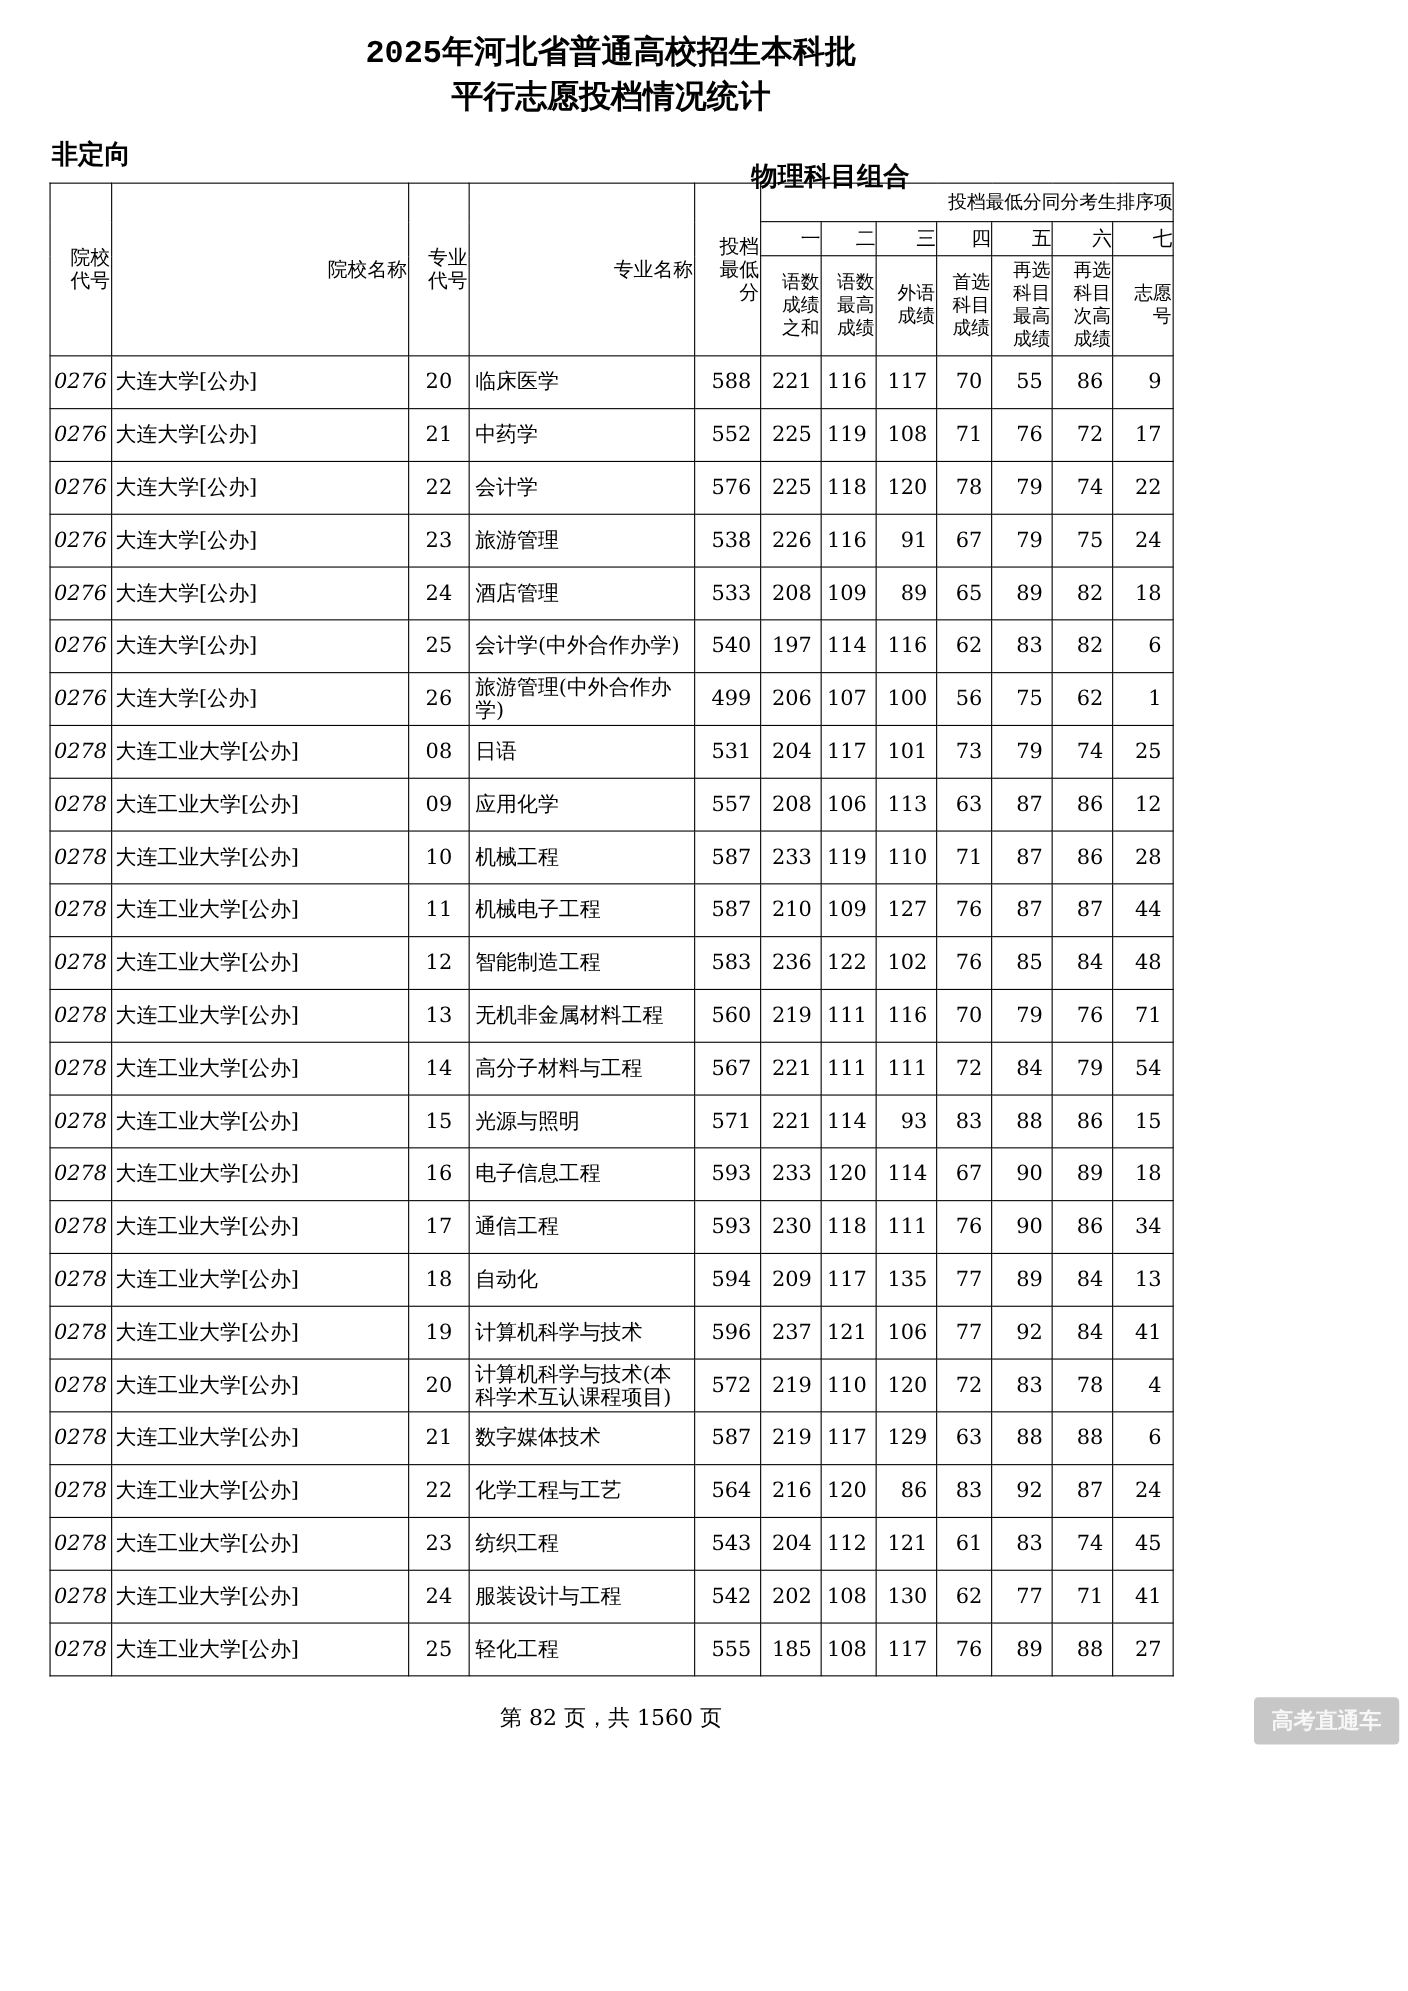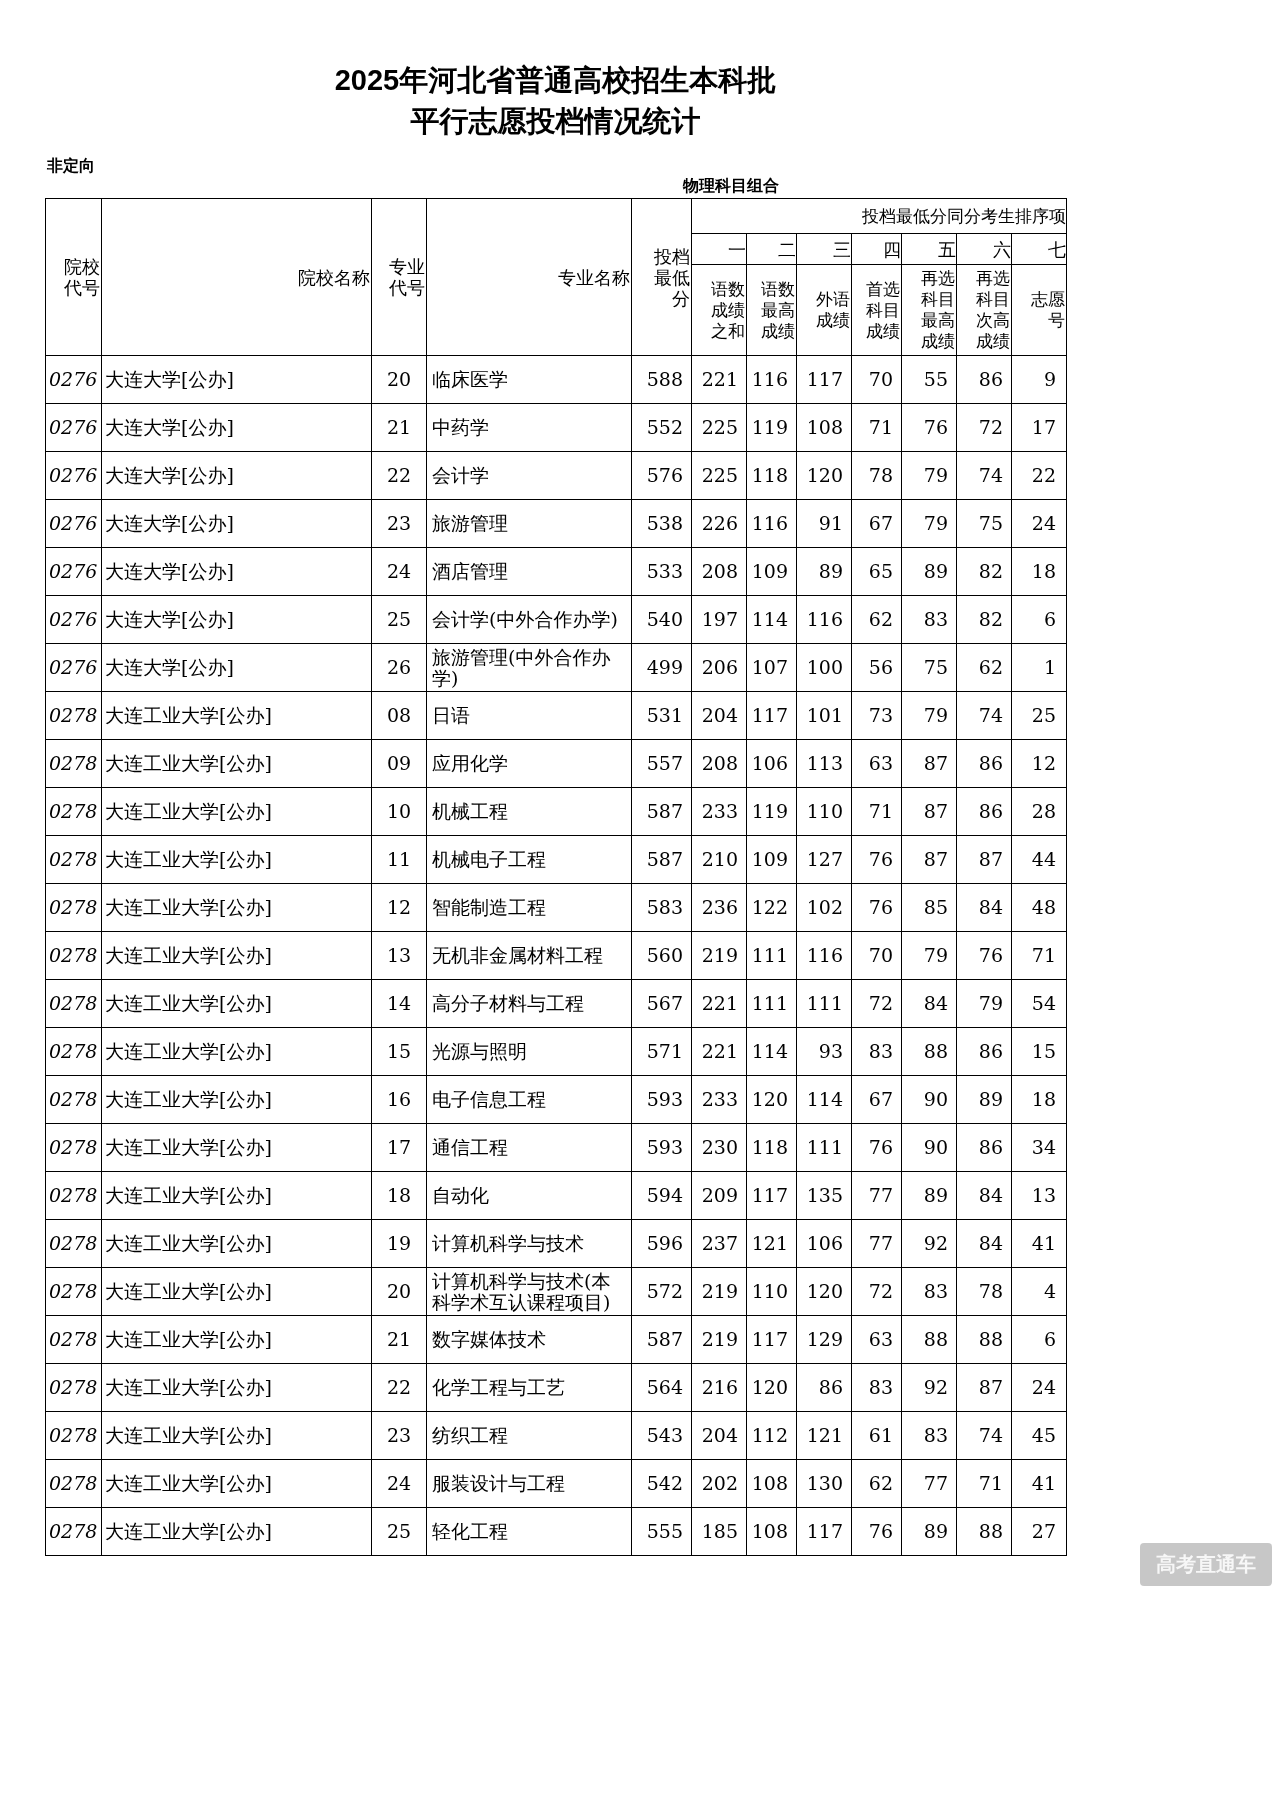--- a/index.html
+++ b/index.html
@@ -3,28 +3,28 @@
 <meta charset="utf-8">
 <style>
   html,body{margin:0;padding:0;}
   body{
     width:1280px;height:1810px;background:#ffffff;color:#000;
     font-family:"DejaVu Serif","Liberation Serif",serif;
     position:relative;overflow:hidden;
   }
   .content{margin-left:45px;width:1021px;}
   .title{
-    padding-top:60px;text-align:center;font-weight:bold;
+    padding-top:28px;text-align:center;font-weight:bold;
     font-size:29px;line-height:41px;
-    font-family:Liberation Sans, sans-serif;
+    font-family:Liberation Mono, monospace;
   }
   .labels{
     position:relative;margin-top:14px;height:34px;
     font-family:"DejaVu Sans","Liberation Sans",sans-serif;
-    font-weight:bold;font-size:16px;
+    font-weight:bold;font-size:24px;
   }
   .label-left{position:absolute;left:2px;top:0;}
   .label-right{position:absolute;left:638px;top:0;margin-top:20px;}
   table{
     border-collapse:collapse;table-layout:fixed;width:1021px;margin-top:8px;
   }
   th,td{border:1px solid #000;overflow:hidden;}
   th{
     font-weight:normal;text-align:right;vertical-align:middle;
     white-space:pre-line;line-height:21px;padding:2px 1px;font-size:18px;
@@ -475,15 +475,16 @@
           <td class="c6">108</td>
           <td class="c7">117</td>
           <td class="c8">76</td>
           <td class="c9">89</td>
           <td class="c10">88</td>
           <td class="c11">27</td>
         </tr>
       </tbody>
   </table>
 
+  <div class="footer">第 82 页，共 1560 页</div>
 </div>
 
 <div class="watermark">高考直通车</div>
 
 </body></html>

